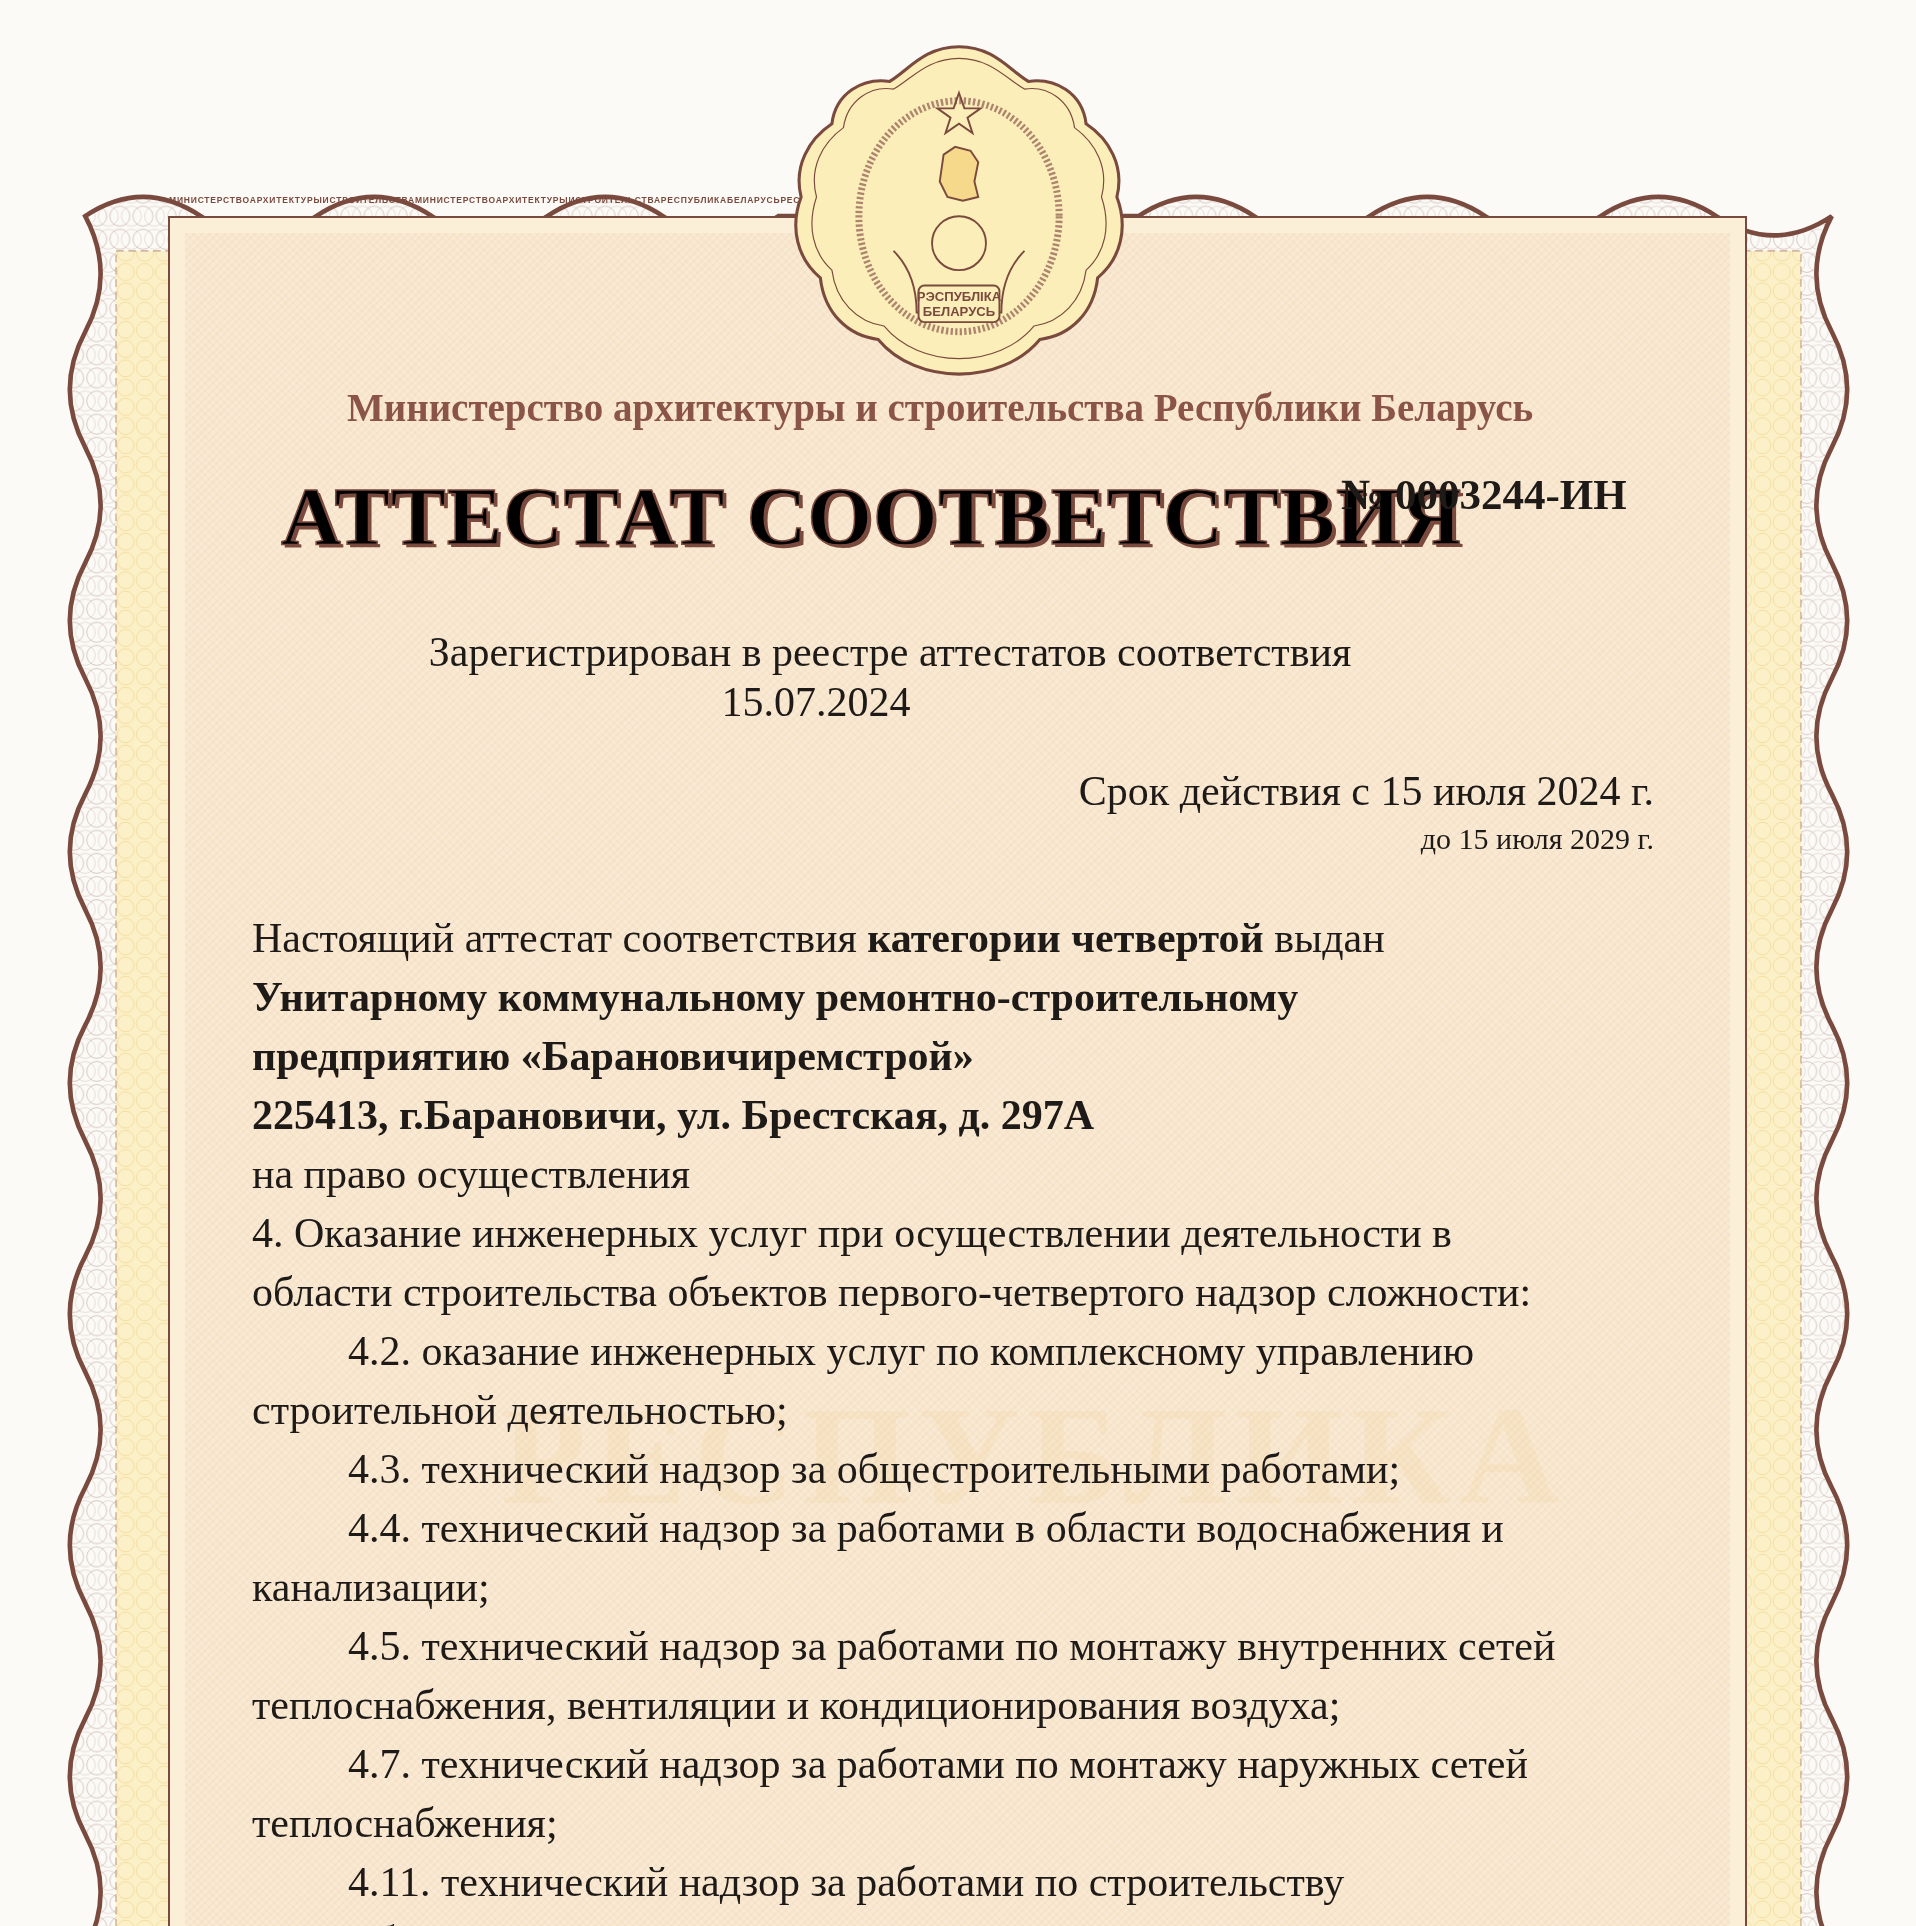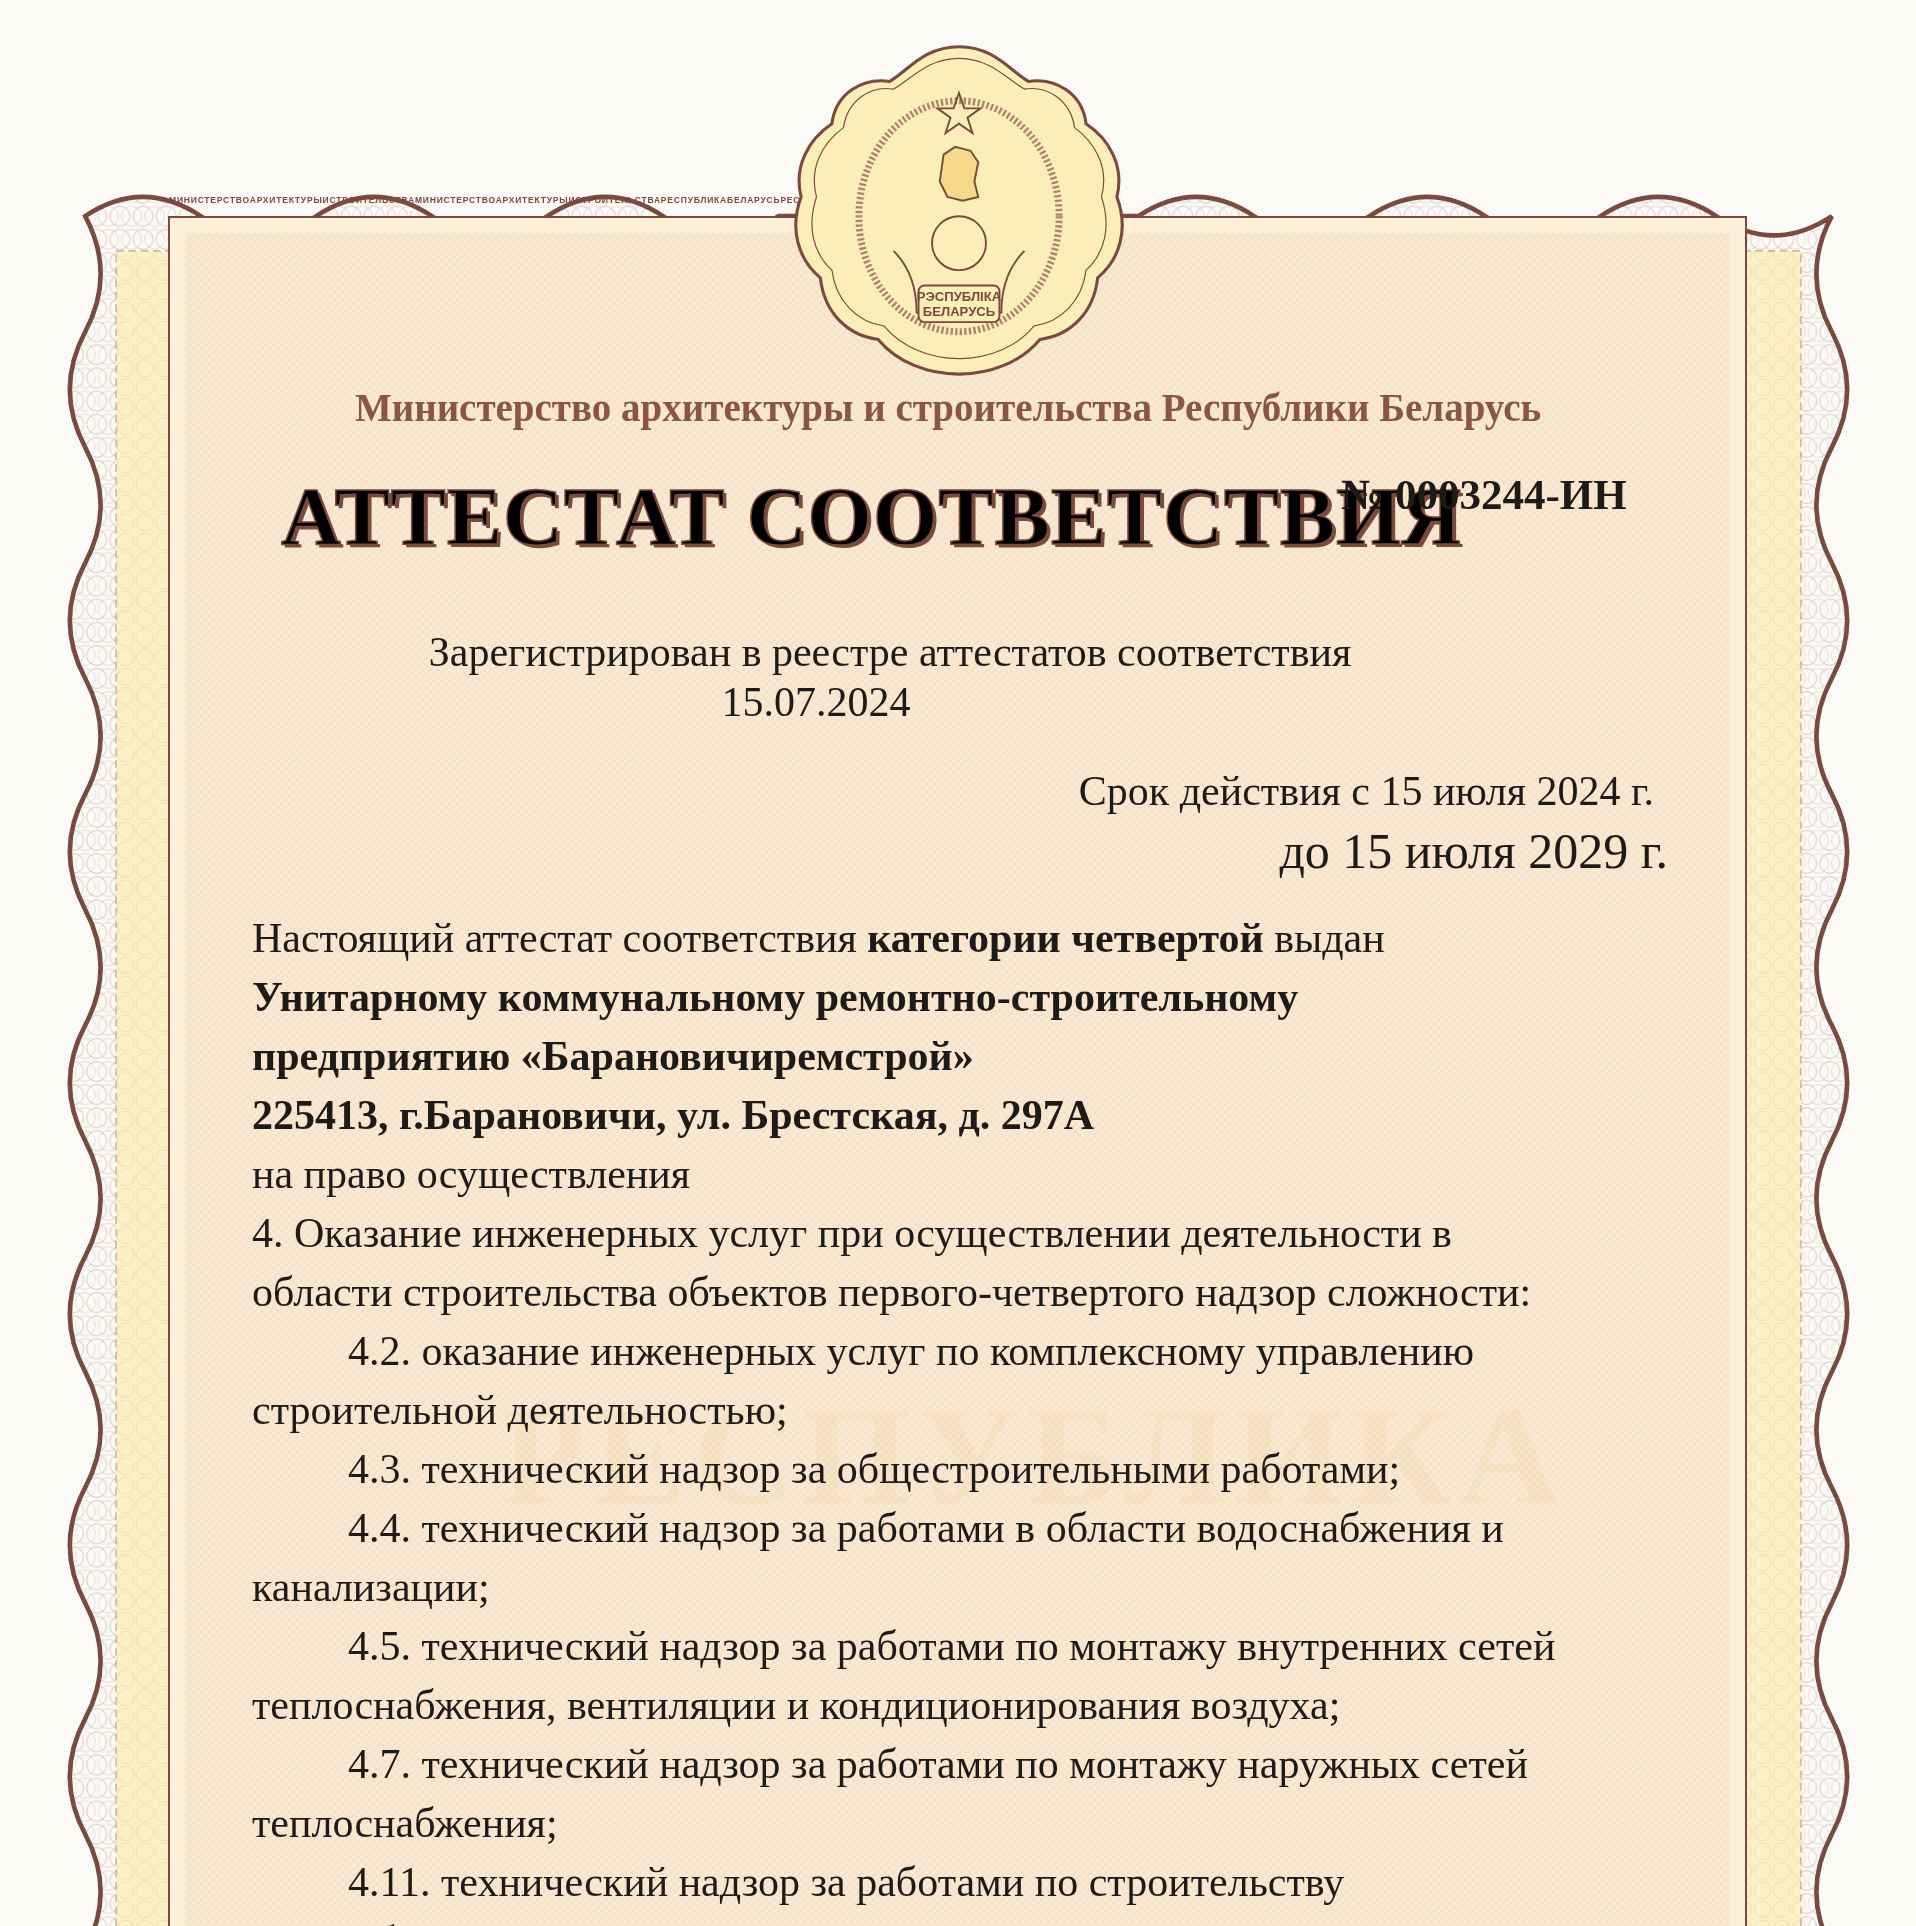--- a/index.html
+++ b/index.html
@@ -13,27 +13,27 @@
       repeating-linear-gradient(45deg, rgba(240,200,120,0.10) 0 2.3px, rgba(255,255,255,0) 2.3px 5.4px),
       repeating-linear-gradient(-45deg, rgba(230,180,140,0.10) 0 2.3px, rgba(255,255,255,0) 2.3px 5.4px),
       #f9ead6; }
   .microtext { position:absolute; left:169px; top:195px; width:1576px; font-family:"Liberation Sans", sans-serif; font-size:8.5px; letter-spacing:0.8px; color:#7a4a3e; white-space:nowrap; overflow:hidden; font-weight:bold; }
 
   .emblem { position:absolute; left:778px; top:35px; width:362px; height:347px; }
   .watermark { position:absolute; left:501px; top:1387px; width:963px; text-align:center; font-size:139px; font-weight:bold; color:rgba(235,195,120,0.14); letter-spacing:7.7px; line-height:1; }
 
   
   .t { position:absolute; white-space:nowrap; }
-  .ministry { left:0; width:1880px; text-align:center; top:385px; font-size:39px; font-weight:bold; color:#8a5548; font-family:"Liberation Serif", serif;margin-left:8px; }
+  .ministry { left:0; width:1880px; text-align:center; top:385px; font-size:39px; font-weight:bold; color:#8a5548; font-family:"Liberation Serif", serif; }
   .title { left:281px; top:468px; font-size:83px; font-weight:bold; color:#000000; -webkit-text-stroke:1.5px #7a4a3e; letter-spacing:0.8px; text-shadow:3.1px 3.1px 0 #7a4a3e; font-family:"Liberation Serif", serif; }
   .number { left:1341px; top:470px; font-size:43px; font-weight:bold; color:#1e1a18; }
   .reg1 { left:0; width:1780px; text-align:center; top:628px; font-size:42px; }
   .reg2 { left:0; width:1632px; text-align:center; top:678px; font-size:42px; }
   .valid1 { right:262px; top:767px; font-size:42px; text-align:right; }
-  .valid2 { right:248px; top:822px; font-size:50px; text-align:left; }
+  .valid2 { right:262px; top:822px; font-size:30px; text-align:left; }
 
   .body { position:absolute; left:252px; top:909px; width:1464px; font-size:42px; line-height:59px; }
   .body .line { white-space:nowrap; }
   .body .b { font-weight:bold; }
   .body .indent { padding-left:96px; }
 </style>
 </head>
 <body>
 
 <div class="frame-outer">

